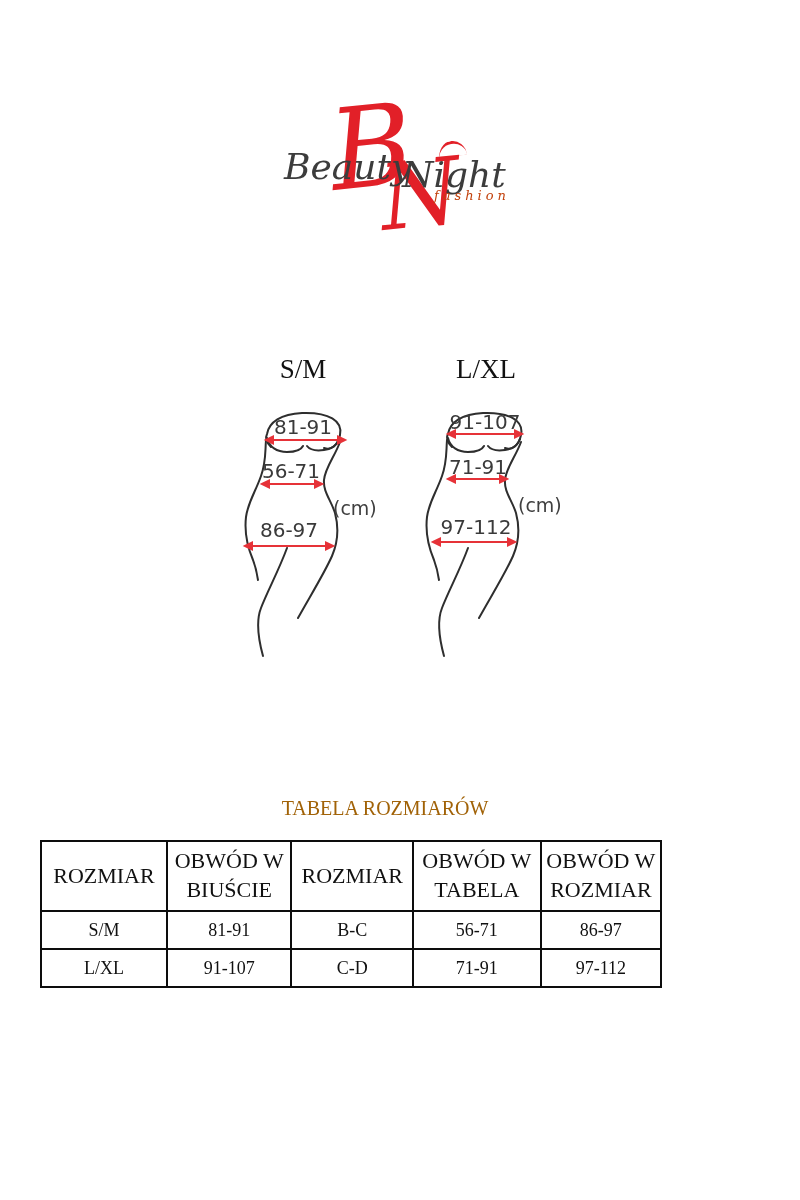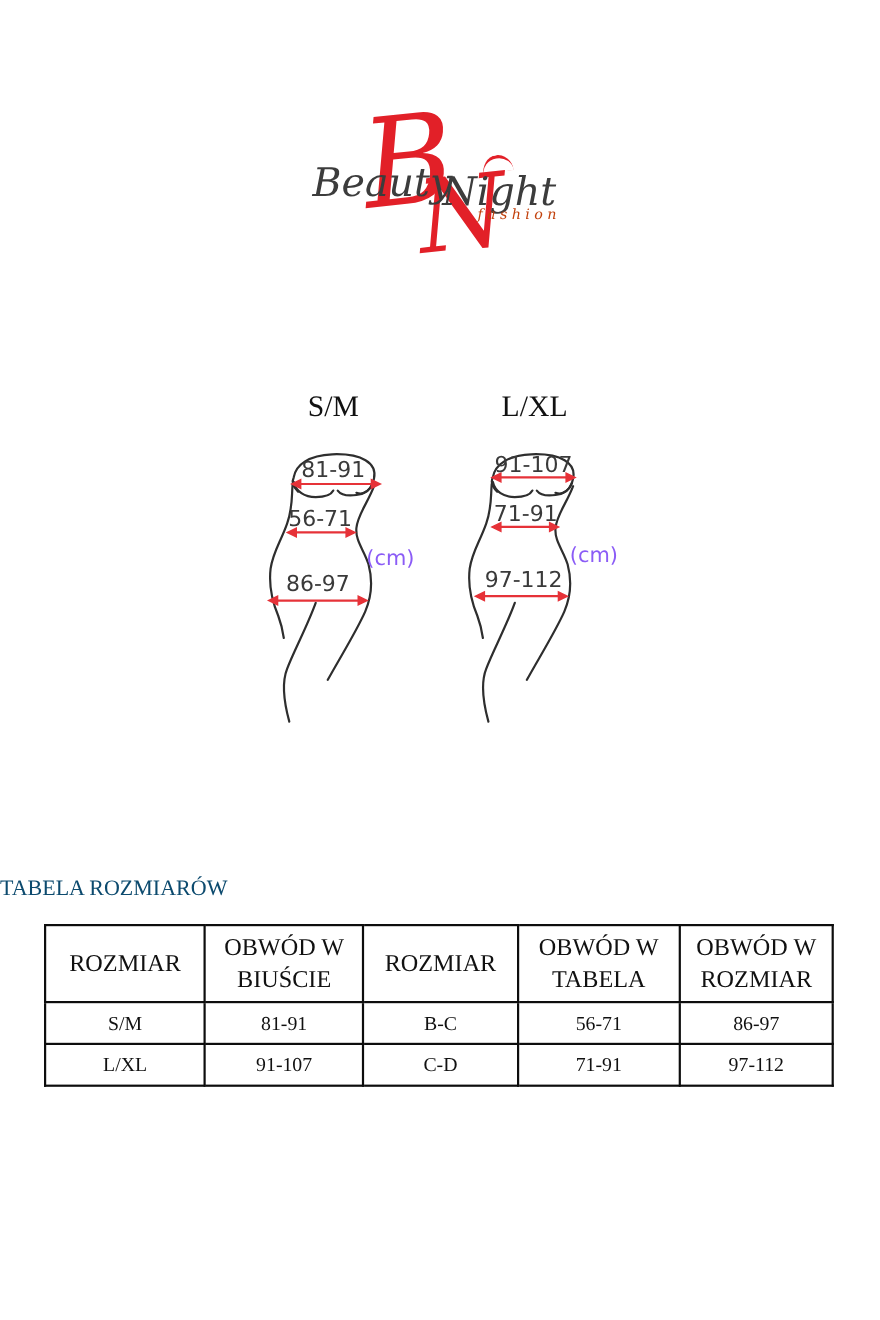--- a/index.html
+++ b/index.html
@@ -25,25 +25,25 @@
   
   .figure{position:absolute;top:350px;width:190px;height:312px;}
   #figure-sm{left:225px;}
   #figure-lxl{left:408px;}
   .figure-label{position:absolute;top:4px;left:0;width:156px;text-align:center;
     font-size:27px;color:#111;}
   .figure svg{position:absolute;left:0;top:0;}
   .meas{position:absolute;font-family:"DejaVu Sans", sans-serif;font-size:20px;
     color:#3a3a3a;line-height:1;white-space:nowrap;transform:translateX(-50%);}
   .unit{position:absolute;font-family:"DejaVu Sans", sans-serif;font-size:19px;
-    color:#8b5cf6;line-height:1;white-space:nowrap;}
+    color:#404040;line-height:1;white-space:nowrap;}
   
-  #table-title{position:absolute;left:0;top:797px;width:770px;
-    font-size:20px;color:#0c4a6e;}
-  #size-table{position:absolute;left:40px;top:840px;width:718px;
+  #table-title{position:absolute;left:0;top:797px;width:770px;text-align:center;
+    font-size:20px;color:#a16207;}
+  #size-table{position:absolute;left:40px;top:840px;width:622px;
     border-collapse:collapse;table-layout:fixed;border-radius:14px;}
   #size-table th,#size-table td{border:2px solid #0d0d0d;text-align:center;
     vertical-align:middle;padding:0 4px;font-weight:normal;}
   #size-table th{height:68px;font-size:22px;line-height:1.3;color:#111;}
   #size-table td{height:36px;font-size:18px;color:#111;}
 </style>
 </head>
 <body>
 
 <div id="page">

